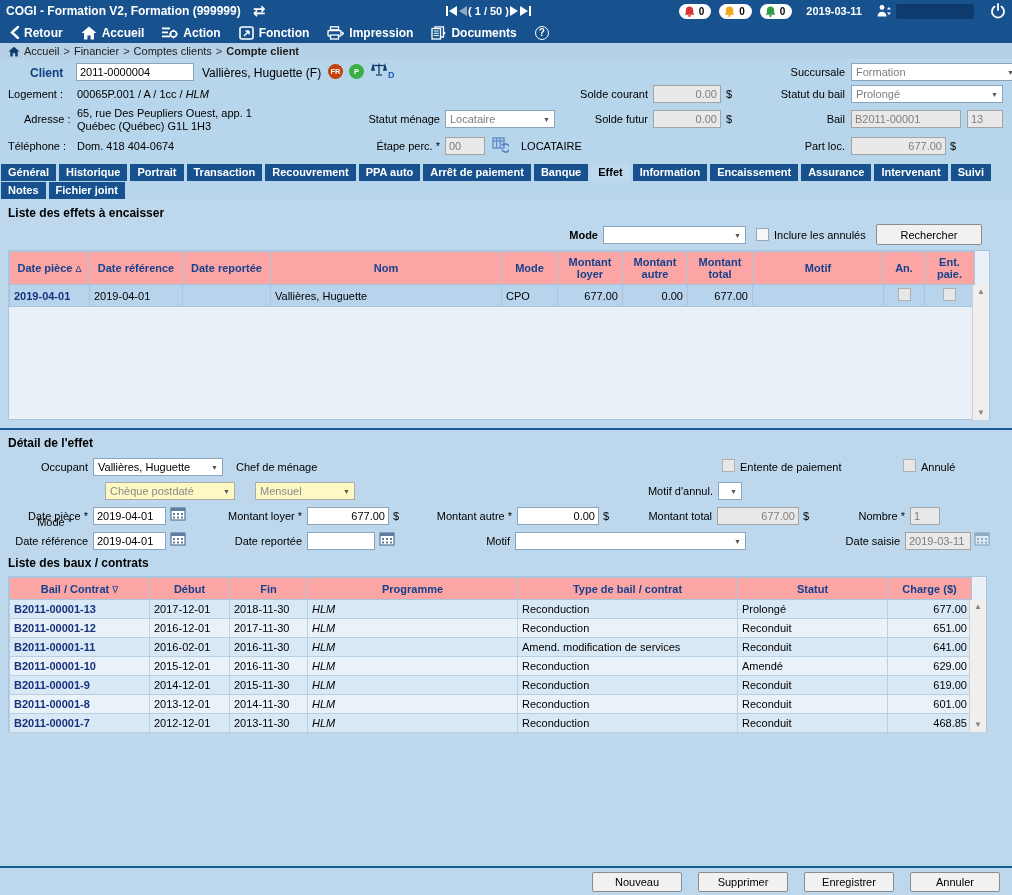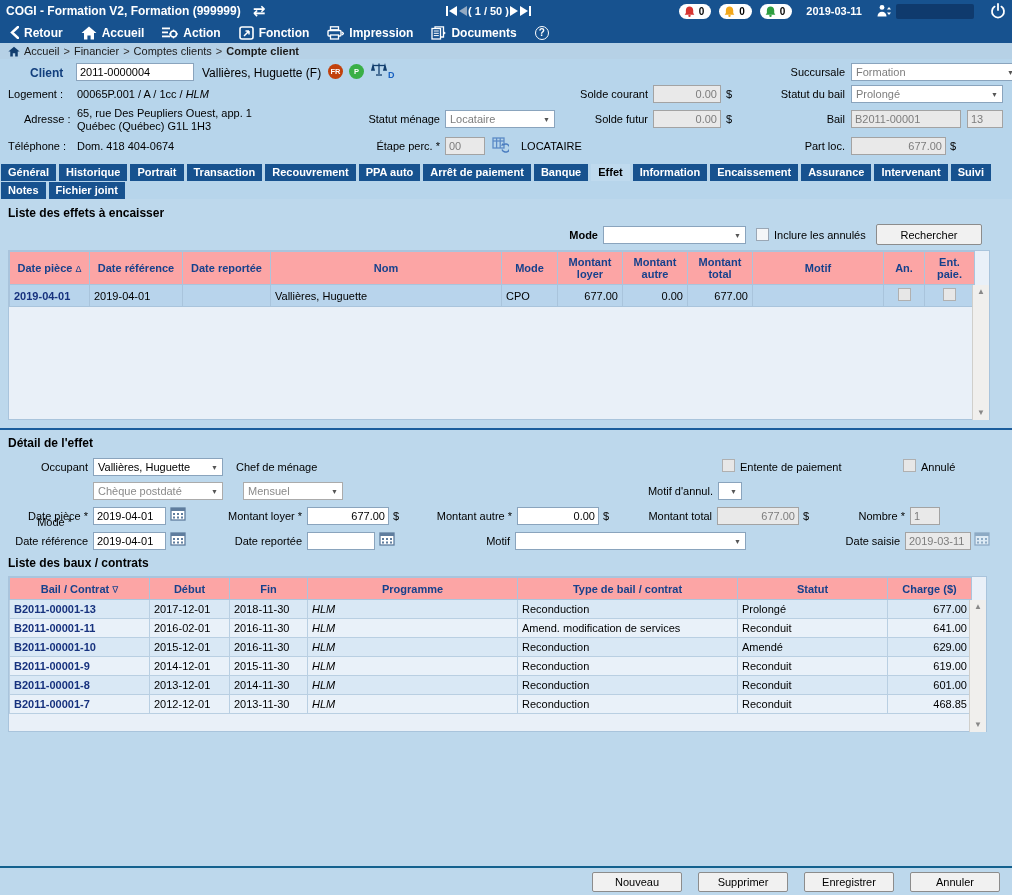--- a/index.html
+++ b/index.html
@@ -61,21 +61,21 @@
     padding:0 3px; display:flex; align-items:center; font-family:inherit;
   }
   .fld.num { justify-content:flex-end; }
   .fld.dis { background:#e9e9e9; color:#7d7d7d; border-color:#a3a3a3; }
   .sel {
     border:1px solid #8aa4bd; background:#fff; height:18px; display:flex;
     align-items:center; padding:0 4px; cursor:pointer; position:relative;
   }
   .sel .arrow { margin-left:auto; font-size:7px; color:#555; padding-left:4px; }
   .sel.gray-text { color:#7d7d7d; }
-  .sel.dis { background:#ffffff; color:#8a8a8a; border-color:#ababab; }
+  .sel.dis { background:#fef9c3; color:#8a8a8a; border-color:#ababab;margin-left:12px; }
   .abs { position:absolute; }
   .badge {
     display:inline-flex; align-items:center; justify-content:center;
     width:15px; height:15px; border-radius:50%; color:#fff; font-size:7.5px; font-weight:bold;
     vertical-align:middle; cursor:pointer;
   }
   .badge-fr { background:#c2410c; }
   .badge-p  { background:#3aaf46; }
   .cal-btn { cursor:pointer; display:inline-flex; vertical-align:middle; }
 
@@ -618,20 +618,29 @@
           <tr style="height:19px;">
             <td class="cell-key">B2011-00001-13</td>
             <td>2017-12-01</td>
             <td>2018-11-30</td>
             <td class="cell-italic">HLM</td>
             <td>Reconduction</td>
             <td>Prolongé</td>
             <td class="cell-num">677.00</td>
           </tr>
           <tr style="height:19px;">
+            <td class="cell-key">B2011-00001-12</td>
+            <td>2016-12-01</td>
+            <td>2017-11-30</td>
+            <td class="cell-italic">HLM</td>
+            <td>Reconduction</td>
+            <td>Reconduit</td>
+            <td class="cell-num">651.00</td>
+          </tr>
+          <tr style="height:19px;">
             <td class="cell-key">B2011-00001-11</td>
             <td>2016-02-01</td>
             <td>2016-11-30</td>
             <td class="cell-italic">HLM</td>
             <td>Amend. modification de services</td>
             <td>Reconduit</td>
             <td class="cell-num">641.00</td>
           </tr>
           <tr style="height:19px;">
             <td class="cell-key">B2011-00001-10</td>

